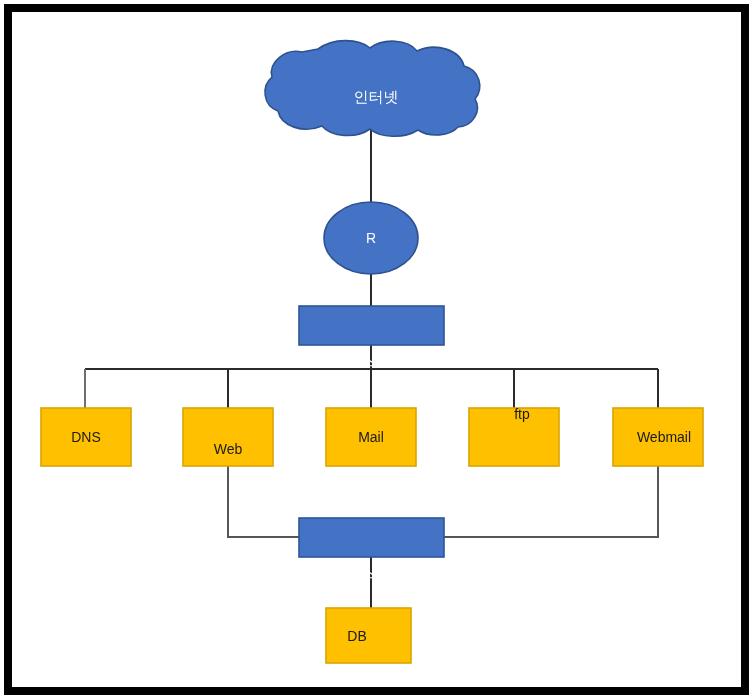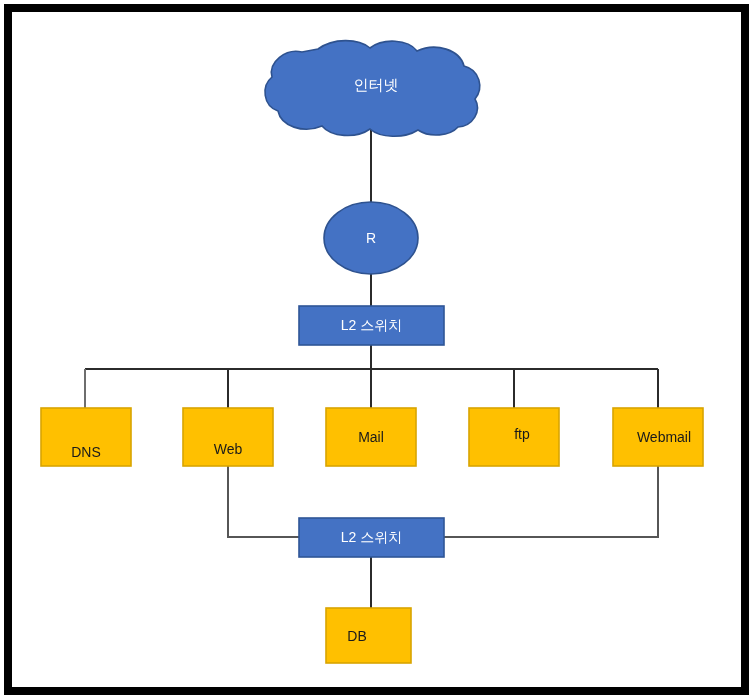--- a/index.html
+++ b/index.html
@@ -41,21 +41,21 @@
     pointer-events: none;
   }
   .label-white {
     color: #ffffff;
   }
   .label-dark {
     color: #1a1a1a;
   }
   .lbl-cloud  { font-size: 15px; }
   .lbl-router { font-size: 14px; }
-  .lbl-switch { font-size: 14px; }
+  .lbl-switch { font-size: 14px; margin-top: 36px; }
   .lbl-server { font-size: 14px; }
 </style>
 </head>
 <body>
 
 <div id="diagram-frame">
 </div>
 
 <svg id="canvas" xmlns="http://www.w3.org/2000/svg">
 
@@ -103,27 +103,27 @@
   <rect x="183" y="408" width="90" height="58" fill="#FFC000" stroke="#D9A400" stroke-width="1.6"></rect>
   <rect x="326" y="408" width="90" height="58" fill="#FFC000" stroke="#D9A400" stroke-width="1.6"></rect>
   <rect x="469" y="408" width="90" height="58" fill="#FFC000" stroke="#D9A400" stroke-width="1.6"></rect>
   <rect x="613" y="408" width="90" height="58" fill="#FFC000" stroke="#D9A400" stroke-width="1.6"></rect>
 
   <rect x="299" y="518" width="145" height="39" fill="#4472C4" stroke="#2F5597" stroke-width="1.6"></rect>
 
   <rect x="326" y="608" width="85" height="55" fill="#FFC000" stroke="#D9A400" stroke-width="1.6"></rect>
 </svg>
 
-<div class="node-label lbl-cloud label-white" style="left:272px; top:68px; width:208px; height:34px;">인터넷</div>
+<div class="node-label lbl-cloud label-white" style="left:272px; top:80px; width:208px; height:34px;">인터넷</div>
 
 <div class="node-label lbl-router label-white" style="left:324px; top:222px; width:94px; height:32px;">R</div>
 
 <div class="node-label lbl-switch label-white" style="left:299px; top:306px; width:145px; height:39px;">L2 스위치</div>
 
-<div class="node-label lbl-server label-dark" style="left:41px; top:408px; width:90px; height:58px;margin-top:15px;">DNS</div>
+<div class="node-label lbl-server label-dark" style="left:41px; top:408px; width:90px; height:58px;">DNS</div>
 <div class="node-label lbl-server label-dark" style="left:183px; top:420px; width:90px; height:58px;">Web</div>
 <div class="node-label lbl-server label-dark" style="left:326px; top:408px; width:90px; height:58px;">Mail</div>
-<div class="node-label lbl-server label-dark" style="left:469px; top:408px; width:90px; height:51px;padding-left:8px;">ftp</div>
+<div class="node-label lbl-server label-dark" style="left:469px; top:388px; width:90px; height:51px;padding-left:8px;">ftp</div>
 <div class="node-label lbl-server label-dark" style="left:613px; top:408px; width:102px; height:58px;">Webmail</div>
 
 <div class="node-label lbl-switch label-white" style="left:299px; top:518px; width:145px; height:39px;">L2 스위치</div>
 
 <div class="node-label lbl-server label-dark" style="left:326px; top:608px; width:62px; height:55px;">DB</div>
 
 </body></html>

